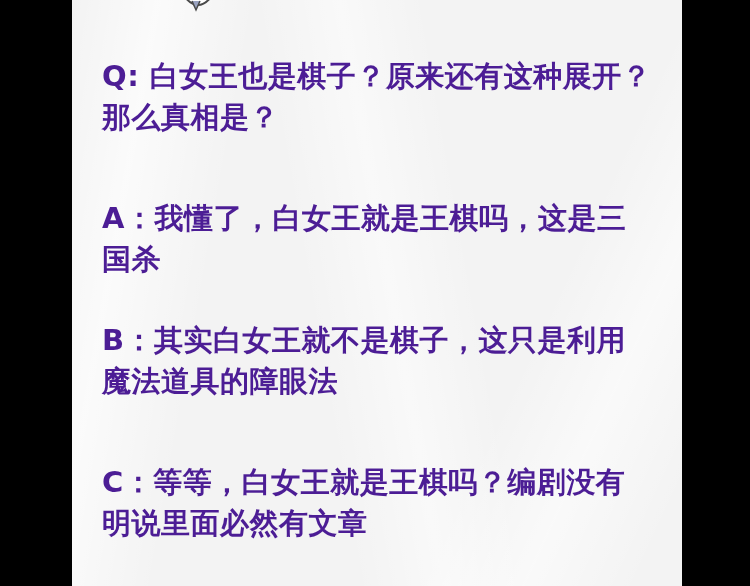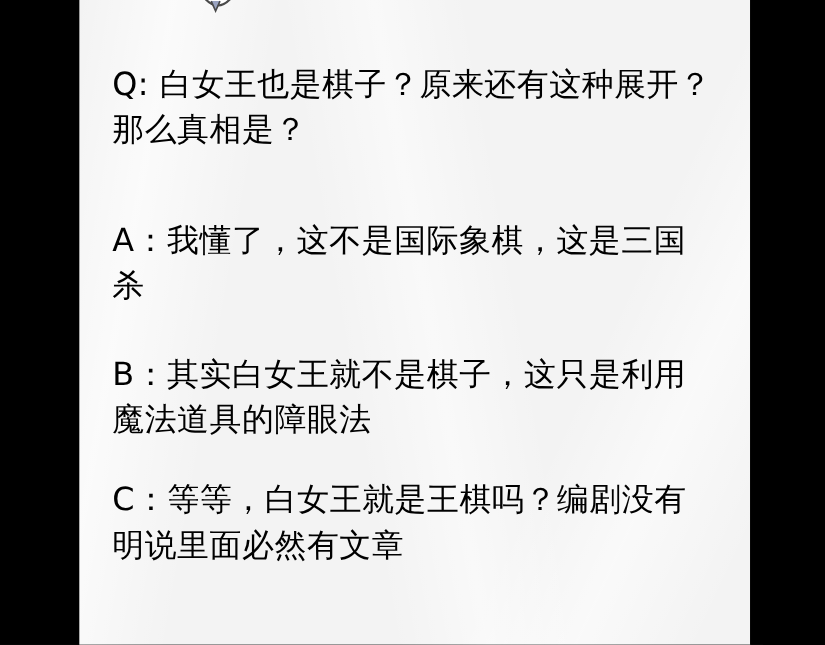--- a/index.html
+++ b/index.html
@@ -49,32 +49,32 @@
       linear-gradient(80deg, rgba(255,255,255,0) 40%, rgba(255,255,255,0.5) 52%, rgba(255,255,255,0) 64%),
       linear-gradient(115deg, rgba(255,255,255,0) 70%, rgba(255,255,255,0.55) 82%, rgba(255,255,255,0) 95%);
     pointer-events: none;
   }
   .content {
     position: relative;
     z-index: 2;
     padding: 0 30px;
   }
   .qa-line {
-    color: #000000;
+    color: #4c1d95;
     font-size: 29px;
     line-height: 41px;
     letter-spacing: 0.5px;
-    font-weight: 400;
+    font-weight: 700;
     white-space: pre-wrap;
     word-break: break-word;
   }
   #block-q  { margin-top: 56px; }
   #block-a  { margin-top: 60px; }
   #block-b  { margin-top: 40px; }
-  #block-c  { margin-top: 32px; }
+  #block-c  { margin-top: 60px; }
 
   
   .figure-artifact {
     position: absolute;
     left: 98px;
     top: -30px;
     width: 56px;
     height: 44px;
     z-index: 3;
   }
@@ -94,21 +94,21 @@
       <path d="M14 26 Q28 44 42 26" fill="#ffffff" stroke="#4a4a4a" stroke-width="2"></path>
       <path d="M20 20 q4 6 8 0" fill="none" stroke="#2a2a2a" stroke-width="2"></path>
       <circle cx="21" cy="12" r="2.4" fill="#2a2a2a"></circle>
       <circle cx="35" cy="12" r="2.4" fill="#2a2a2a"></circle>
       <path d="M22 31 L26 40 L30 31" fill="#9aa3c0" stroke="#4a4a4a" stroke-width="1.5"></path>
     </svg>
 
     <div class="content">
       <div class="qa-line" id="block-q">Q: 白女王也是棋子？原来还有这种展开？那么真相是？</div>
 
-      <div class="qa-line" id="block-a">A：我懂了，这不是国际象棋，这是三国杀</div>
+      <div class="qa-line" id="block-a">A：我懂了，白女王就是王棋吗，这是三国杀</div>
 
       <div class="qa-line" id="block-b">B：其实白女王就不是棋子，这只是利用魔法道具的障眼法</div>
 
       <div class="qa-line" id="block-c">C：等等，白女王就是王棋吗？编剧没有明说里面必然有文章</div>
     </div>
 
   </div>
 </div>
 
 </body></html>

